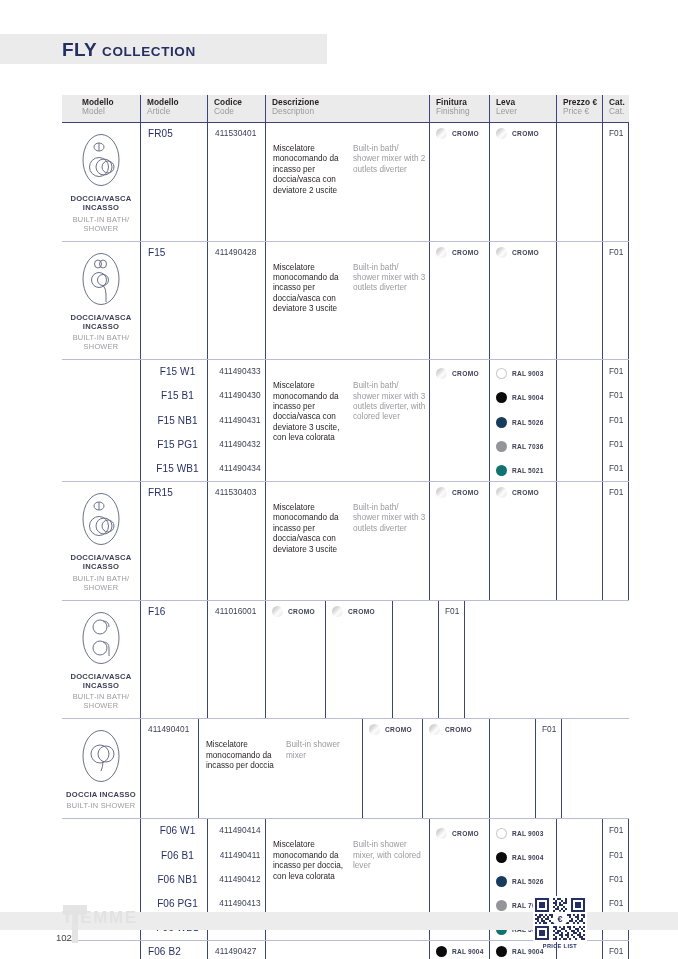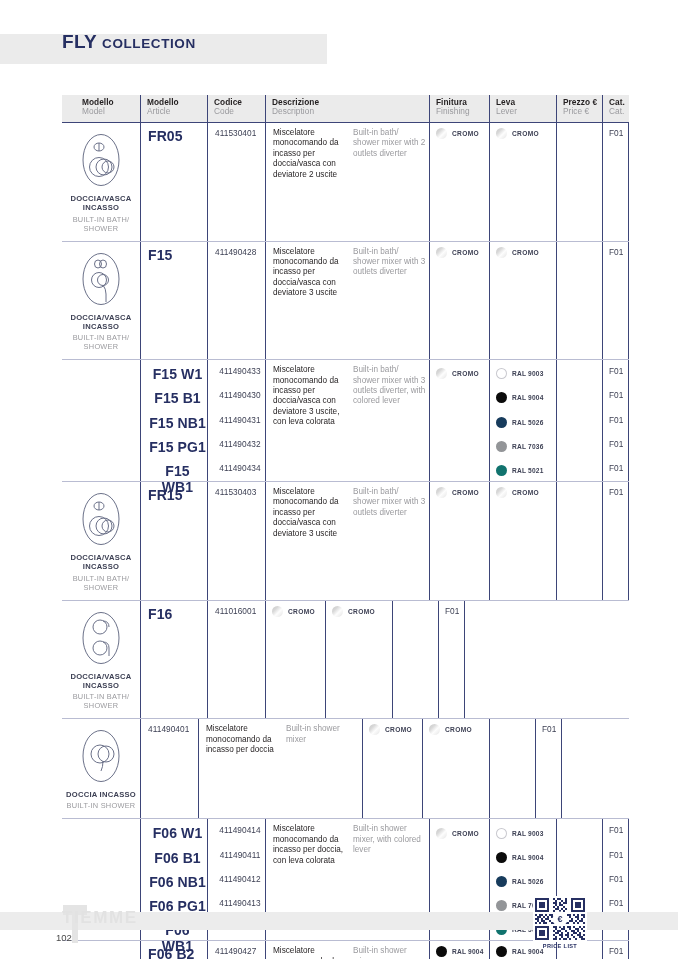--- a/index.html
+++ b/index.html
@@ -18,21 +18,21 @@
 
   
   .title-band {
     position: absolute;
     left: 0; top: 34px;
     width: 327px; height: 30px;
     background: #ebebeb;
   }
   .title-text {
     position: absolute;
-    left: 62px; top: 30px;
+    left: 62px; top: 38px;
     height: 24px;
     line-height: 24px;
     white-space: nowrap;
   }
   .title-main {
     font-size: 19px; font-weight: bold;
     color: #262f62; letter-spacing: 0.3px;
   }
   .title-sub {
     font-size: 13.5px; font-weight: bold;
@@ -118,34 +118,34 @@
     letter-spacing: 0.25px;
     line-height: 1.22;
     margin-top: 2px;
   }
   .thumb {
     display: block;
     margin: 2px auto 0 auto;
   }
 
   .art {
-    font-size: 14px; font-weight: bold;
+    font-size: 10px; font-weight: normal;
     color: #262f62;
     padding: 5px 0 0 7px;
     letter-spacing: 0.1px;
   }
   .code {
     font-size: 8.3px;
     color: #3d4054;
     padding: 5px 0 0 7px;
     letter-spacing: 0.05px;
   }
   .desc-wrap {
     display: flex;
-    padding: 5px 0 0 7px;
+    padding: 21px 0 0 7px;
   }
   .desc-it {
     width: 80px;
     font-size: 8.2px;
     color: #231f20;
     line-height: 1.27;
     padding-right: 5px;
   }
   .desc-en {
     width: 74px;

